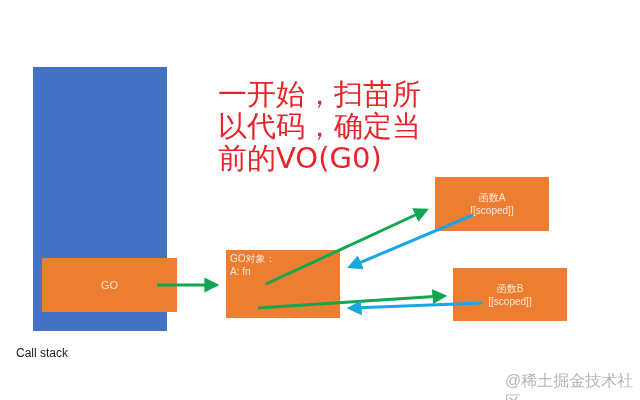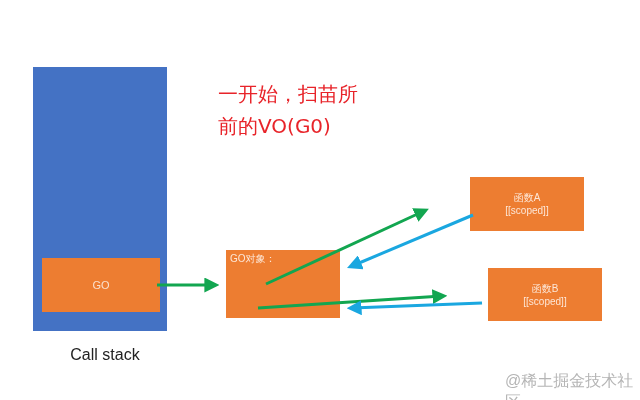--- a/index.html
+++ b/index.html
@@ -1,45 +1,47 @@
 <!DOCTYPE html>
 <html><head>
 <meta charset="utf-8">
 <style>
   html, body { margin:0; padding:0; }
   body { width:640px; height:400px; position:relative; background:#ffffff; overflow:hidden; font-family:"Liberation Sans", "DejaVu Sans", sans-serif; }
   .abs { position:absolute; }
   .stack { left:33px; top:67px; width:134px; height:264px; background:#4472c4; }
-  .go-frame { left:42px; top:258px; width:118px; height:54px; background:#ed7d31; color:#fbe0cc; font-size:11px; display:flex; align-items:center; justify-content:center; }
-  .stack-label { left:38px; top:346px; width:134px; text-align:center; font-size:16px; color:#222; }
-  .note { left:218px; top:78px; color:#e8242a; font-size:20px; line-height:32px; font-family:"DejaVu Sans", sans-serif; white-space:nowrap; }
+  .go-frame { left:42px; top:258px; width:135px; height:54px; background:#ed7d31; color:#fbe0cc; font-size:11px; display:flex; align-items:center; justify-content:center; }
+  .stack-label { left:16px; top:346px; width:134px; font-size:12px; color:#222; }
+  .note { left:218px; top:78px; color:#e8242a; font-size:29px; line-height:32px; font-family:"DejaVu Sans", sans-serif; white-space:nowrap; }
   .goobj { left:226px; top:250px; width:114px; height:68px; background:#ed7d31; color:#fde6d6; font-size:10px; line-height:12.5px; padding:3px 0 0 4px; box-sizing:border-box; }
   .goobj div { white-space:pre; }
-  .fnbox { width:114px; height:54px; background:#ed7d31; color:#fde6d6; font-size:10px; line-height:13px; display:flex; flex-direction:column; align-items:center; justify-content:center;margin-left:35px; }
+  .fnbox { width:114px; height:54px; background:#ed7d31; color:#fde6d6; font-size:10px; line-height:13px; display:flex; flex-direction:column; align-items:center; justify-content:center; }
   .fnA { left:435px; top:177px; }
   .fnB { left:453px; top:268px; height:53px; }
   .watermark { left:505px; top:371px; color:#b5b5b5; font-size:16px; }
   svg.arrows { position:absolute; left:0; top:0; }
 </style>
 </head>
 <body>
 
 <div class="abs stack"></div>
 <div class="abs go-frame">
   <span>GO</span>
 </div>
 <div class="abs stack-label">Call stack</div>
 
 <div class="abs note">
   <div>一开始，扫苗所</div>
+  <div>以代码，确定当</div>
   <div>前的VO(G0)</div>
 </div>
 
 <div class="abs goobj">
   <div>GO对象：</div>
+  <div>A: fn</div>
 </div>
 
 <div class="abs fnbox fnA">
   <span>函数A</span>
   <span>[[scoped]]</span>
 </div>
 <div class="abs fnbox fnB">
   <span>函数B</span>
   <span>[[scoped]]</span>
 </div>

